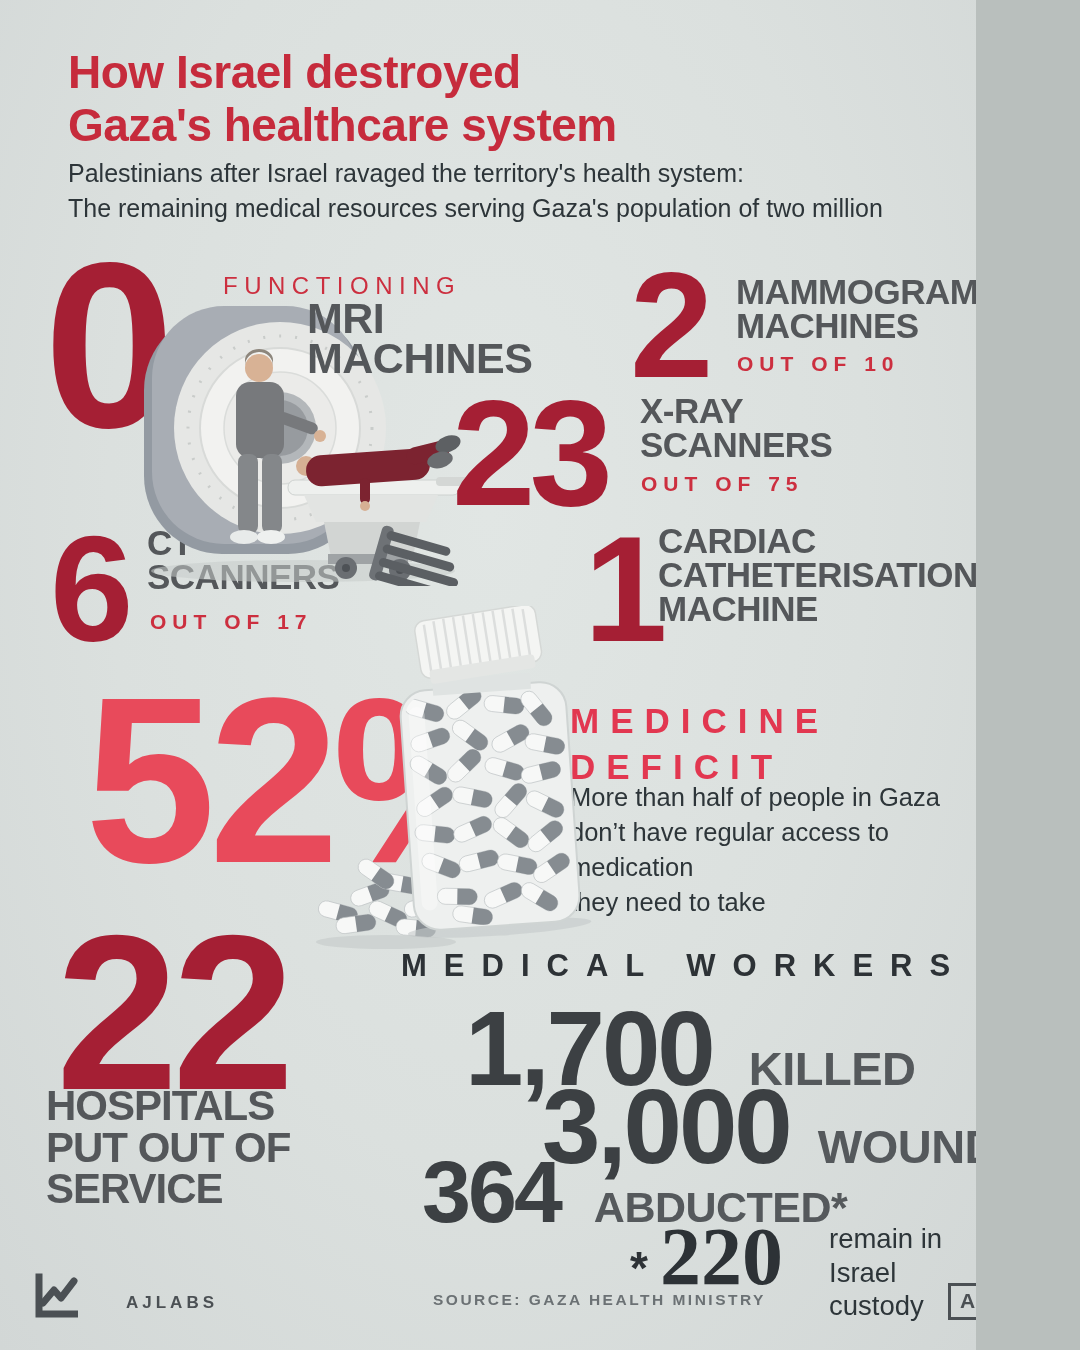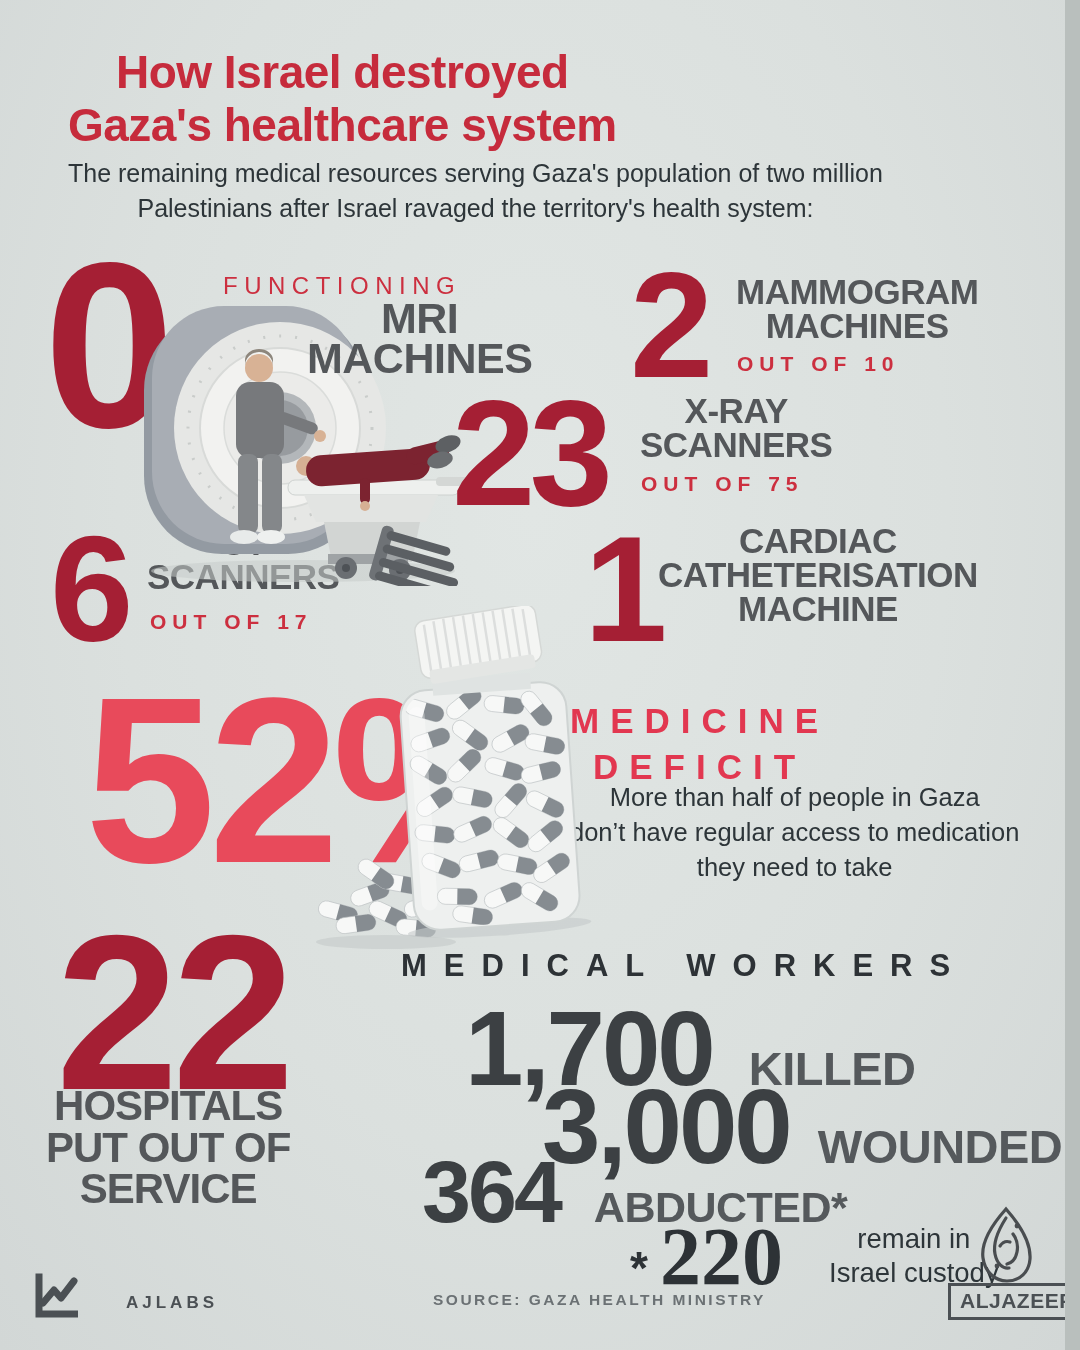--- a/index.html
+++ b/index.html
@@ -1,20 +1,19 @@
 <!DOCTYPE html>
 <html style="--background: #dbe0de; --title_red: #c62b3c; --number_red: #a51f34; --accent_red: #cc2f3f; --pink_red: #e84a5b; --deficit_red: #e23750; --label_gray: #54575a; --body_text: #2d3539; --workers_num: #3c4043; --workers_label: #55595c; --heading_dark: #2d3236; --footer_gray: #4b5054; --source_gray: #6b7174;"><head>
 <meta charset="utf-8">
 <style>
   html,body{margin:0;padding:0;background:#b9bfbd;}
   .canvas{
-    position:relative;width:1065px;height:1350px;overflow:hidden;
+    position:relative;width:976px;height:1350px;overflow:hidden;
     font-family:"Liberation Sans","DejaVu Sans",sans-serif;
     background:radial-gradient(ellipse at 50% 38%, #e1e6e4 0%, #dbe0de 55%, #d2d7d6 100%);
-    text-align:center;
   }
   .abs{position:absolute;}
   .title{
     left:68px;top:46px;
     font-size:46px;font-weight:800;line-height:1.15;letter-spacing:-0.5px;
     color:var(--title_red,#c62b3c);
   }
   .subtitle{
     left:68px;top:156px;
     font-size:25px;font-weight:400;line-height:1.4;
@@ -104,22 +103,22 @@
 </head>
 <body>
 
 <div class="canvas">
 
   <div class="abs title">
     <div>How Israel destroyed</div>
     <div>Gaza's healthcare system</div>
   </div>
   <div class="abs subtitle">
+    <div>Palestinians after Israel ravaged the territory's health system:</div>
     <div>The remaining medical resources serving Gaza's population of two million</div>
-    <div>Palestinians after Israel ravaged the territory's health system:</div>
   </div>
 
   <div class="abs bignum n-zero">0</div>
   <div class="abs qualifier q-functioning">FUNCTIONING</div>
   <div class="abs glabel g-mri z2">
     <div>MRI</div>
     <div>MACHINES</div>
   </div>
 
   <svg class="abs illus z1" style="left:138px;top:294px;" width="338" height="292" viewBox="0 0 338 292">

